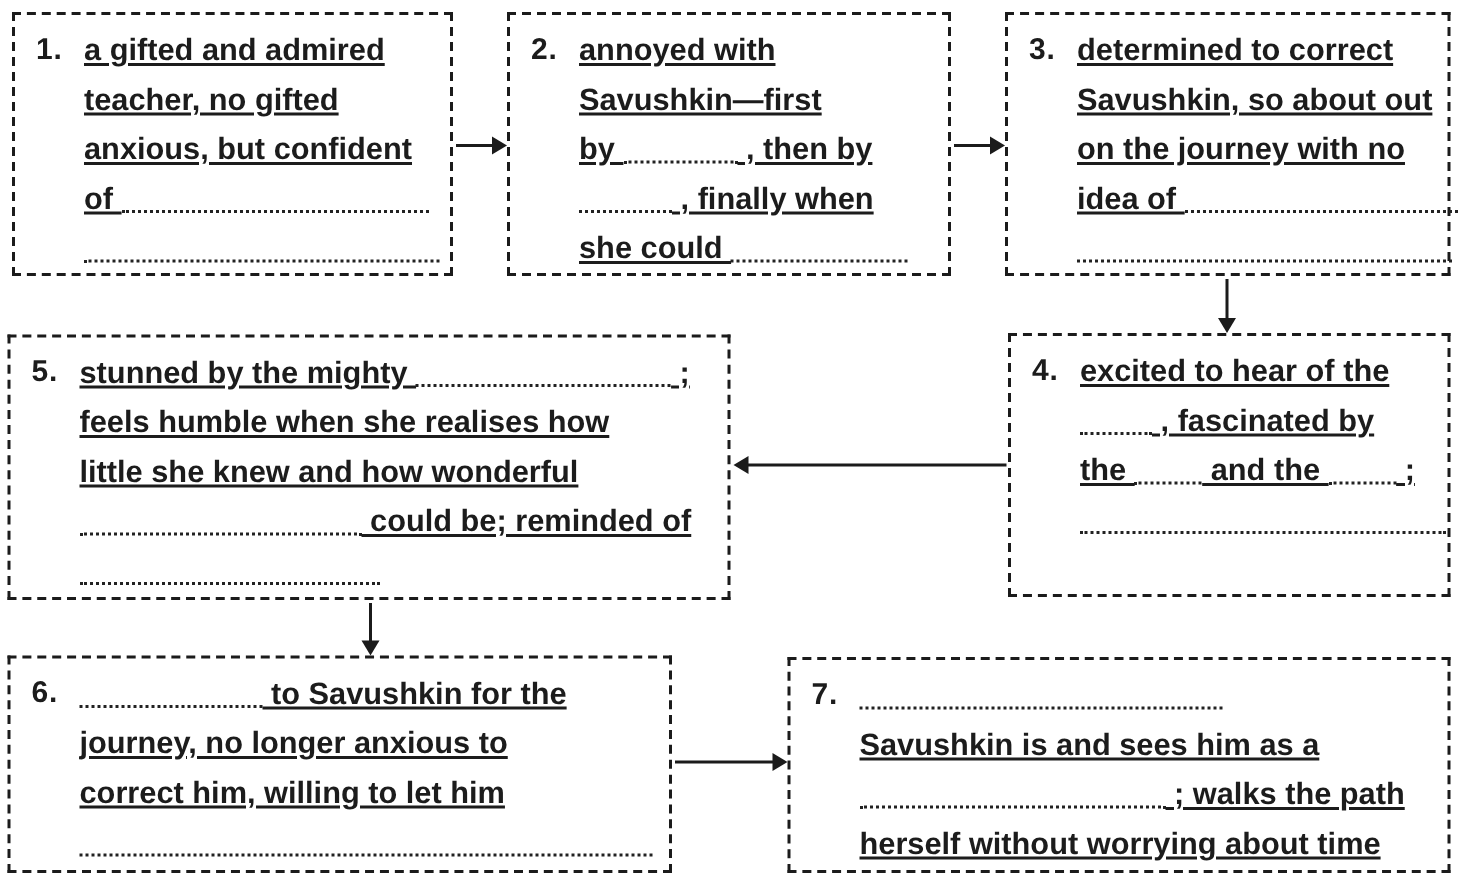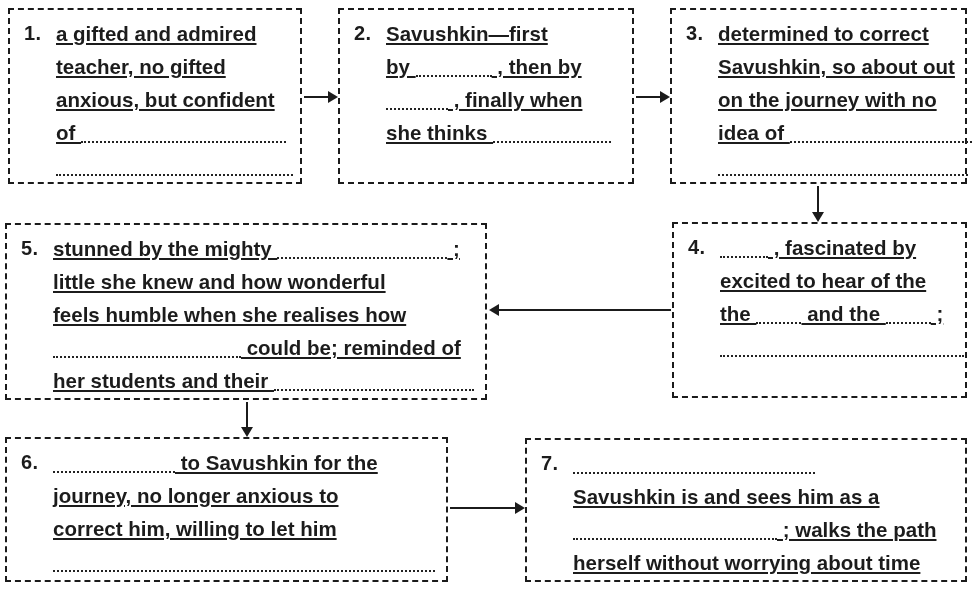--- a/index.html
+++ b/index.html
@@ -84,56 +84,57 @@
         <div class="line"><span class="run">teacher, no gifted</span></div>
         <div class="line"><span class="run">anxious, but confident</span></div>
         <div class="line"><span class="run">of </span><span class="blank" style="width: 205px;"></span></div>
         <div class="line"><span class="blank" style="width: 237px;"></span></div>
       </div>
   </div>
 
   <div class="box" id="b2">
     <span class="num">2.</span>
     <div class="content">
+        <div class="line"><span class="run">annoyed with</span></div>
         <div class="line"><span class="run">Savushkin—first</span></div>
         <div class="line"><span class="run">by </span><span class="blank" style="width: 76px;"></span><span class="run"> , then by</span></div>
         <div class="line"><span class="blank" style="width: 62px;"></span><span class="run"> , finally when</span></div>
-        <div class="line"><span class="run">she thinks </span><span class="blank" style="width: 118px;"></span></div>
+        <div class="line"><span class="run">she could </span><span class="blank" style="width: 118px;"></span></div>
       </div>
   </div>
 
   <div class="box" id="b3">
     <span class="num">3.</span>
     <div class="content">
         <div class="line"><span class="run">determined to correct</span></div>
         <div class="line"><span class="run">Savushkin, so about out</span></div>
         <div class="line"><span class="run">on the journey with no</span></div>
         <div class="line"><span class="run">idea of </span><span class="blank" style="width: 186px;"></span></div>
         <div class="line"><span class="blank" style="width: 250px;"></span></div>
       </div>
   </div>
 
   <div class="box" id="b4">
     <span class="num">4.</span>
     <div class="content">
+        <div class="line"><span class="run">excited to hear of the</span></div>
         <div class="line"><span class="blank" style="width: 48px;"></span><span class="run"> , fascinated by</span></div>
-        <div class="line"><span class="run">excited to hear of the</span></div>
         <div class="line"><span class="run">the </span><span class="blank" style="width: 45px;"></span><span class="run"> and the </span><span class="blank" style="width: 45px;"></span><span class="run"> ;</span></div>
         <div class="line"><span class="blank" style="width: 244px;"></span></div>
       </div>
   </div>
 
   <div class="box" id="b5">
     <span class="num">5.</span>
     <div class="content">
         <div class="line"><span class="run">stunned by the mighty </span><span class="blank" style="width: 170px;"></span><span class="run"> ;</span></div>
+        <div class="line"><span class="run">feels humble when she realises how</span></div>
         <div class="line"><span class="run">little she knew and how wonderful</span></div>
-        <div class="line"><span class="run">feels humble when she realises how</span></div>
         <div class="line"><span class="blank" style="width: 188px;"></span><span class="run"> could be; reminded of</span></div>
-        <div class="line"><span class="run">her students and their </span><span class="blank" style="width: 200px;"></span></div>
+        <div class="line"><span class="blank" style="width: 200px;"></span></div>
       </div>
   </div>
 
   <div class="box" id="b6">
     <span class="num">6.</span>
     <div class="content">
         <div class="line"><span class="blank" style="width: 122px;"></span><span class="run"> to Savushkin for the</span></div>
         <div class="line"><span class="run">journey, no longer anxious to</span></div>
         <div class="line"><span class="run">correct him, willing to let him</span></div>
         <div class="line"><span class="blank" style="width: 382px;"></span></div>

